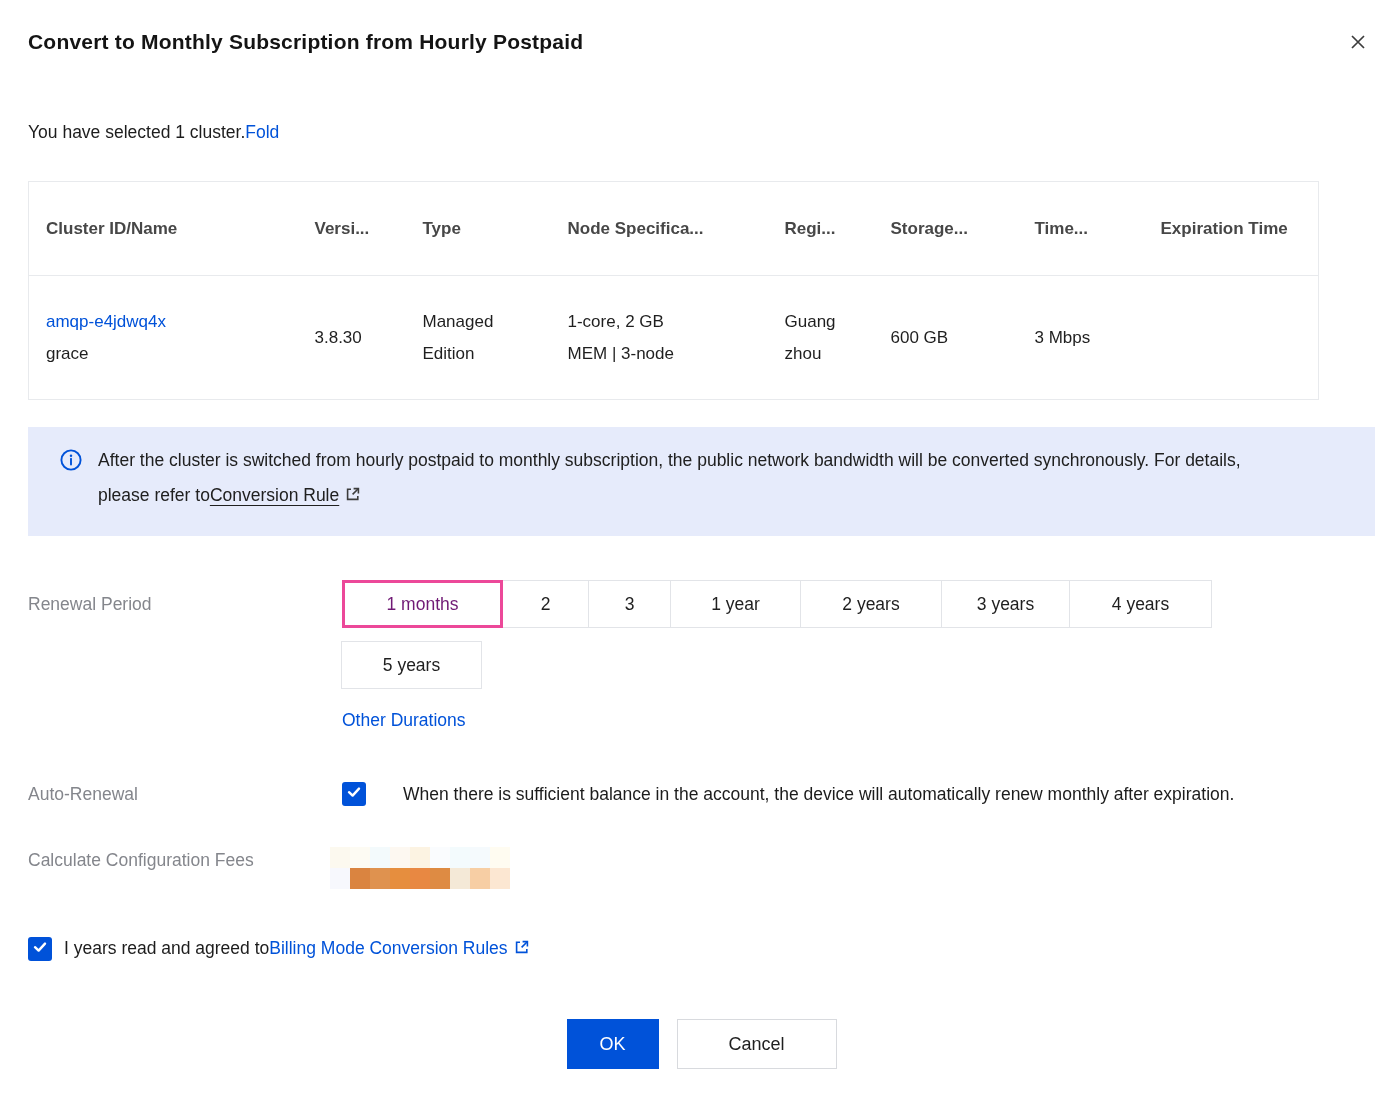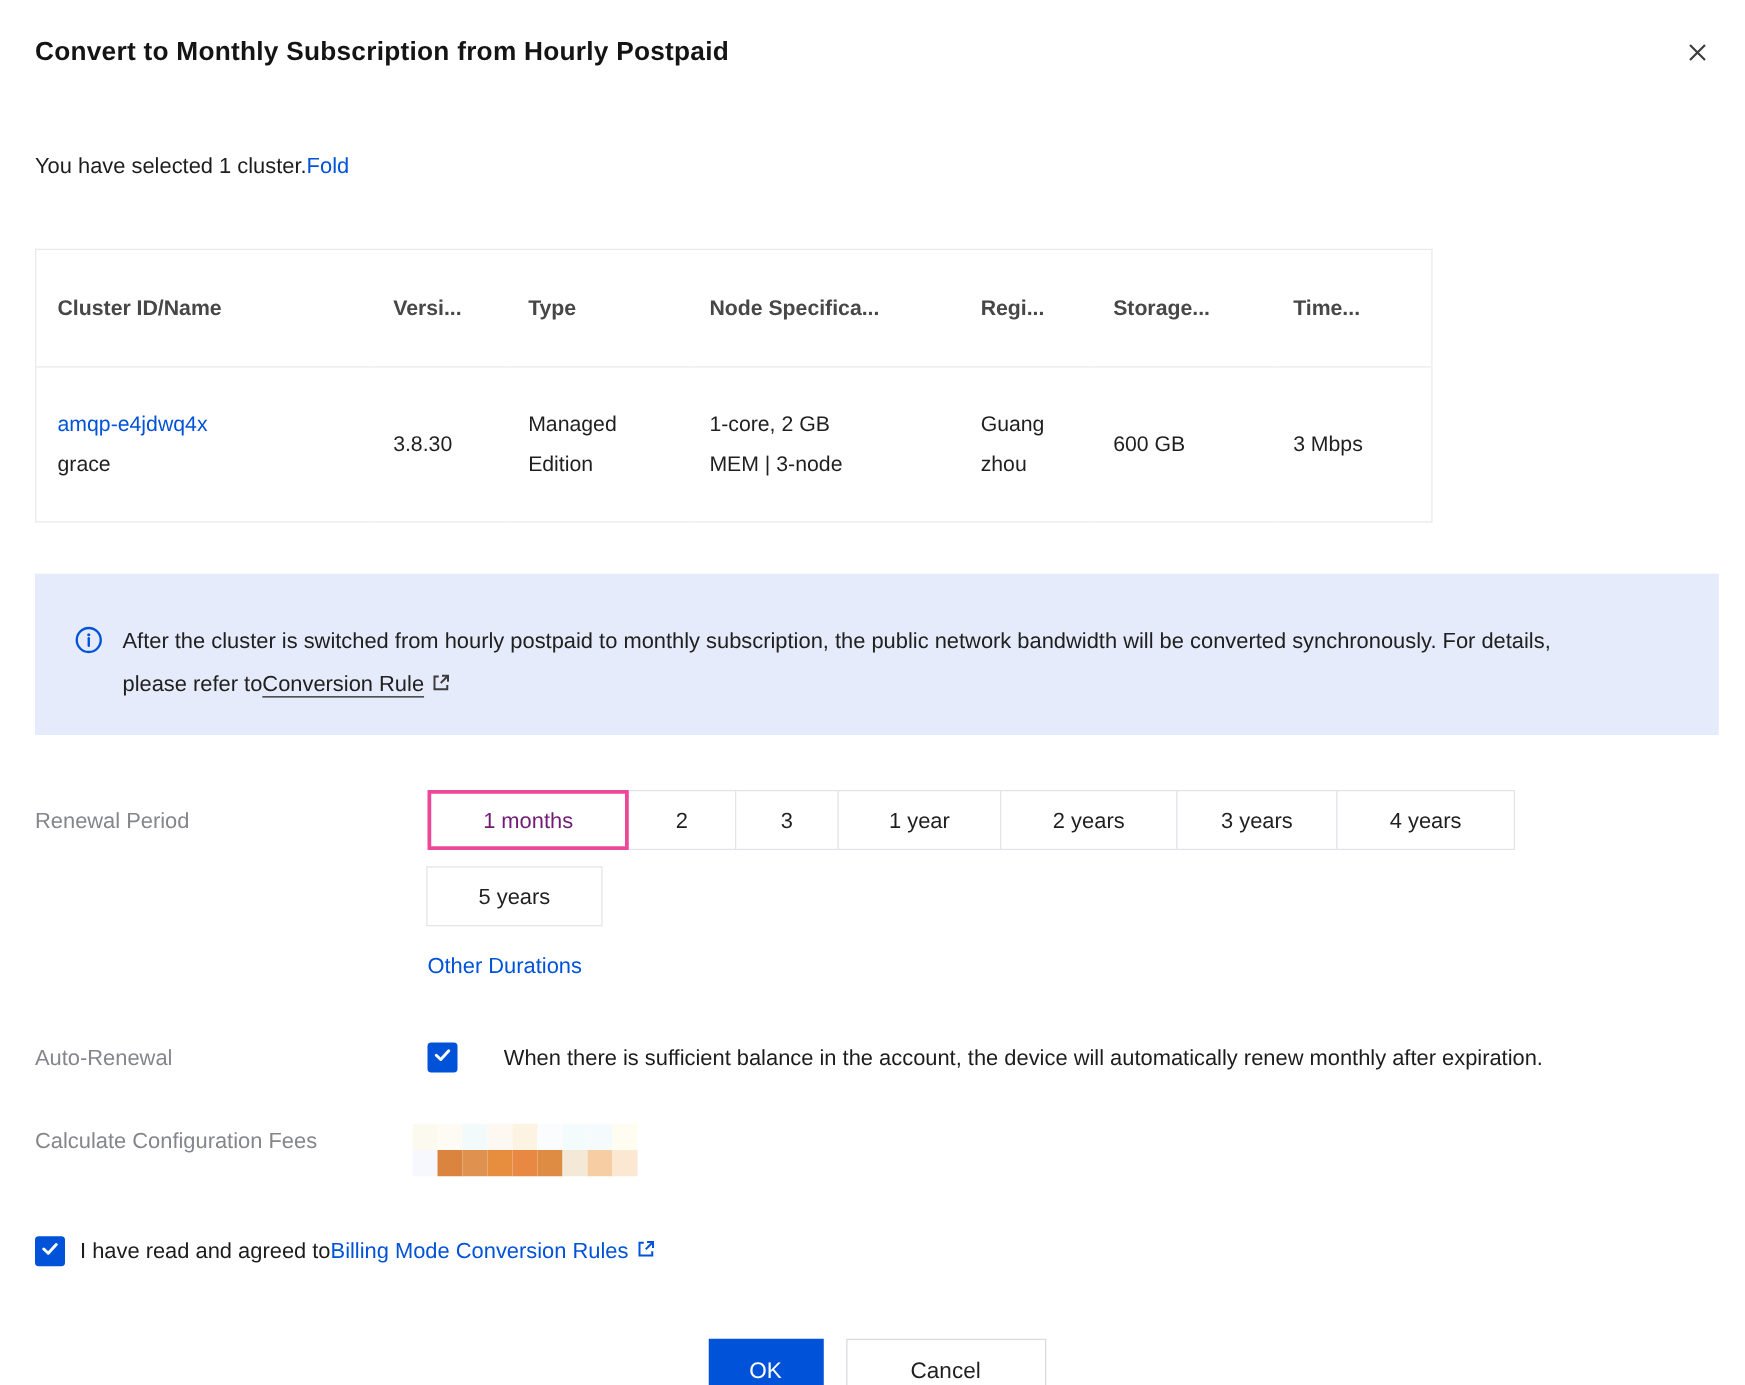--- a/index.html
+++ b/index.html
@@ -20,43 +20,43 @@
     position: absolute; top: 30px; right: 24px; width: 28px; height: 28px;
     display: flex; align-items: center; justify-content: center; cursor: pointer;
   }
 
   
   .selection-line { margin-top: 68px; font-size: 17.5px; color: #1c1c1c; }
   a.link { color: #0052d9; text-decoration: none; cursor: pointer; }
 
   
   table.cluster-table {
-    margin-top: 56px; width: 1118px; border-collapse: collapse;
+    margin-top: 38px; width: 1291px; border-collapse: collapse;
     border: 1px solid #e8eaed; table-layout: fixed; padding-left: 44px;
   }
   .cluster-table th {
     height: 94px; text-align: left; font-size: 17px; font-weight: bold; color: #474747;
     padding: 0 10px 0 17px; border-bottom: 1px solid #e8eaed; background: #fff;
     white-space: nowrap; overflow: hidden;
   }
   .cluster-table td {
     height: 124px; font-size: 17px; color: #1f1f1f; padding: 0 10px 0 17px;
     vertical-align: middle; line-height: 32px; background: #fff;
   }
   .col-id { width: 269px; } .col-ver { width: 108px; } .col-type { width: 145px; }
   .col-node { width: 217px; } .col-reg { width: 106px; } .col-sto { width: 144px; }
   .col-band { width: 126px; } .col-exp { width: auto; }
   .cell-node-inner { width: 124px; }
   .cell-region-inner { width: 54px; word-break: break-all; }
   .cell-type-inner { width: 92px; }
 
   
   .notice {
-    margin-top: 41px; width: 1347px; min-height: 105px; background: #e6ebfb;
-    display: flex; align-items: flex-start; padding: 36px 30px 22px 32px;
+    margin-top: 27px; width: 1347px; min-height: 105px; background: #e6ebfb;
+    display: flex; align-items: flex-start; padding: 16px 30px 22px 32px;
   }
   .notice-icon { flex: 0 0 22px; margin-top: 6px; }
   .notice-text { margin-left: 16px; font-size: 17.5px; color: #202020; line-height: 35px; max-width: 1150px; }
   .notice-link { color: #202020; text-decoration: underline; text-underline-offset: 4px; cursor: pointer; }
   .ext-icon { display: inline-block; vertical-align: -1px; margin-left: 6px; }
 
   
   .form-row { display: flex; align-items: flex-start; }
   .form-label { flex: 0 0 314px; color: #84868c; font-size: 17.5px; padding-top: 12px; }
   .row-renewal { margin-top: 44px; }
@@ -240,21 +240,21 @@
 
   <div class="agreement">
     <span class="checkbox">
       <span>
         <svg width="16" height="16" viewBox="0 0 16 16">
             <path d="M3 8.2 L6.6 11.6 L13 4.6" fill="none" stroke="#ffffff" stroke-width="2.4" stroke-linecap="round" stroke-linejoin="round"></path>
           </svg>
       </span>
     </span>
     <div class="agreement-text">
-      <span>I have read and agreed to</span><a class="link">Billing Mode Conversion Rules</a><span class="ext-icon">
+      <span>I years read and agreed to</span><a class="link">Billing Mode Conversion Rules</a><span class="ext-icon">
         <svg width="16" height="16" viewBox="0 0 16 16">
             <path d="M6 3.2 H2.6 V13.4 H12.8 V10" fill="none" stroke="#0052d9" stroke-width="1.6"></path>
             <path d="M8.6 2.6 H13.4 V7.4" fill="none" stroke="#0052d9" stroke-width="1.6"></path>
             <path d="M13 3 L7.6 8.4" fill="none" stroke="#0052d9" stroke-width="1.6"></path>
           </svg>
       </span>
     </div>
   </div>
 
   <div class="footer">

